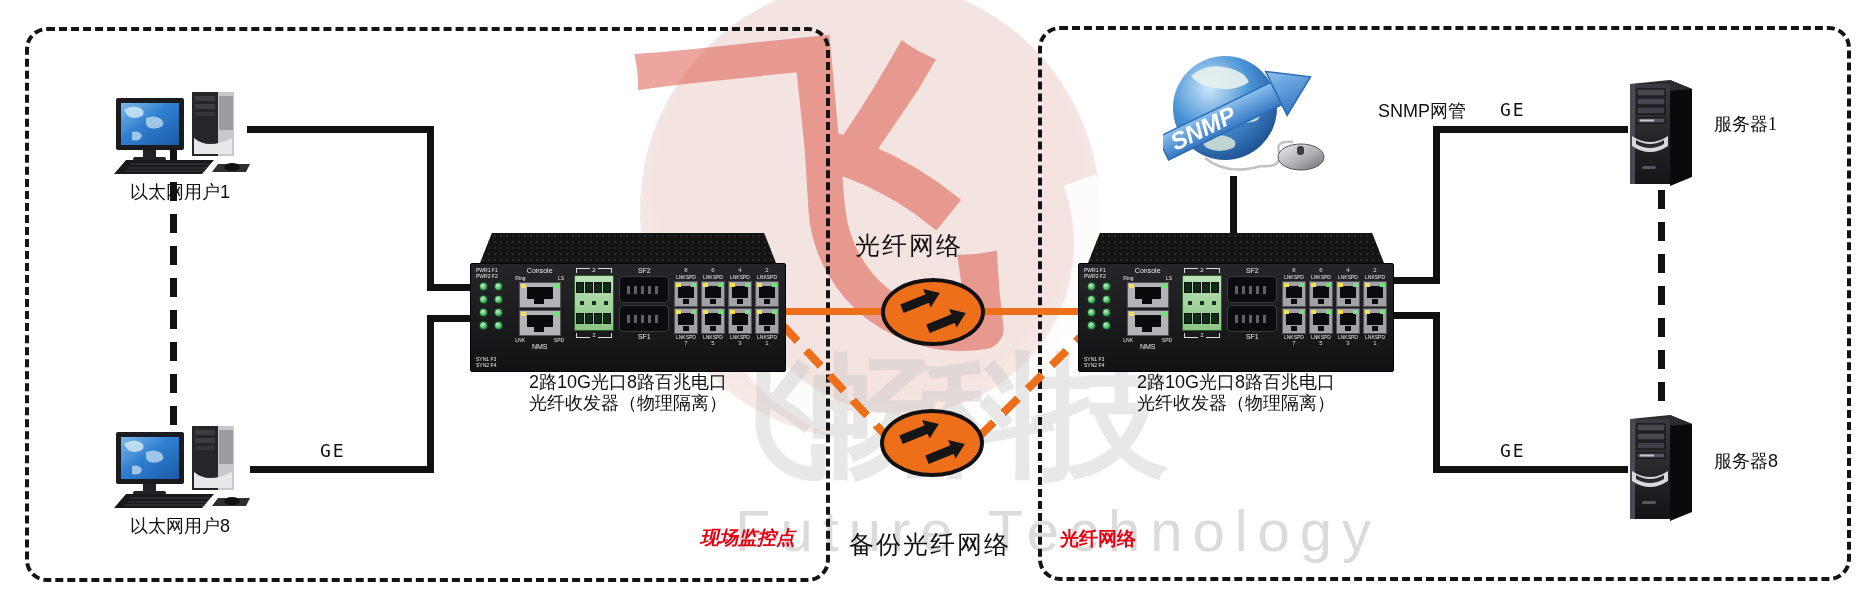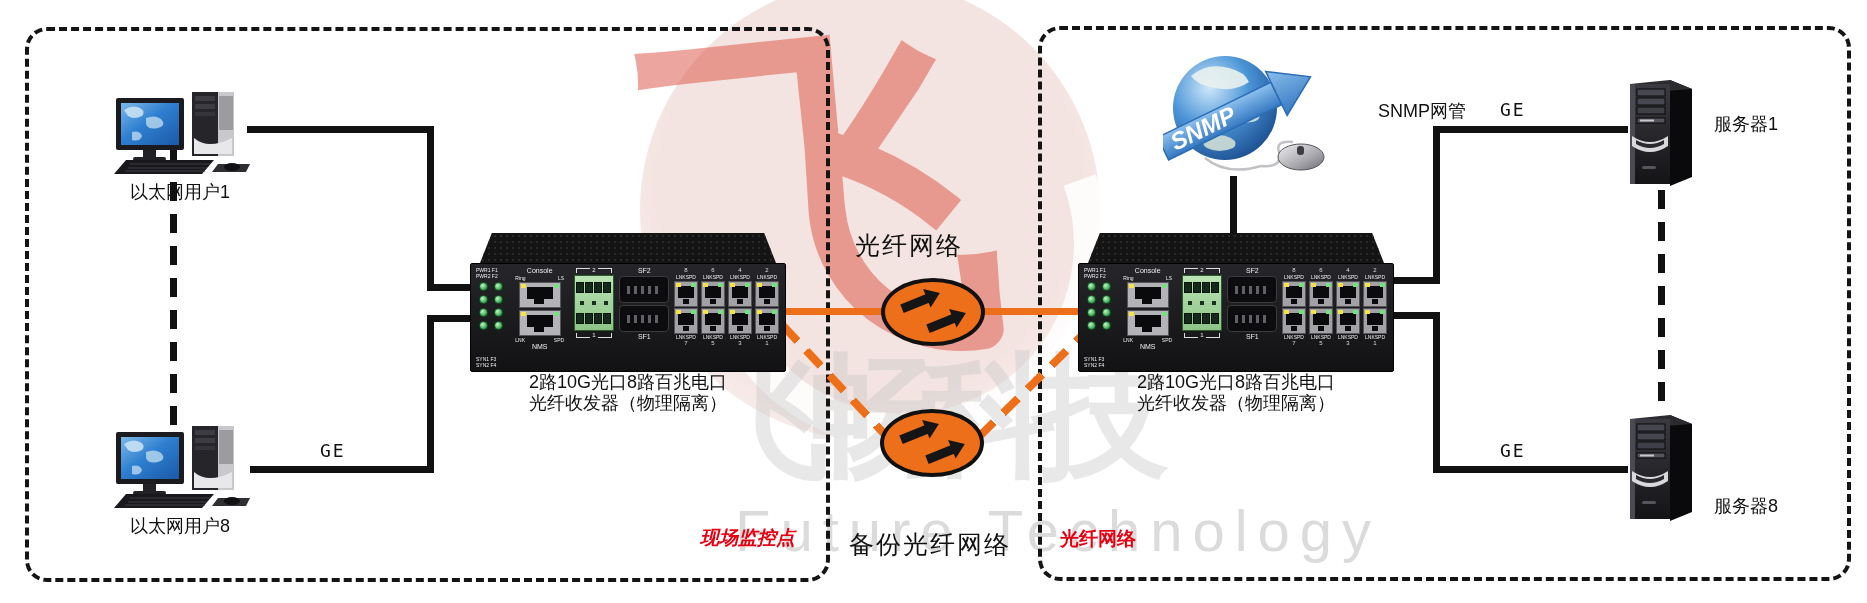--- a/index.html
+++ b/index.html
@@ -616,17 +616,17 @@
   <div class="lbl lbl-cloud" style="left:855px;top:229px;width:170px;">光纤网络</div>
   <div class="lbl lbl-cloud" style="left:849px;top:489px;width:170px;margin-top:39px;">备份光纤网络</div>
 
   <div class="lbl lbl-node" style="left:1378px;top:99px;">SNMP网管</div>
   <div class="dev-caption" style="left:1078px;top:372px;">
     <div>2路10G光口8路百兆电口</div>
     <div>光纤收发器（物理隔离）</div>
   </div>
   <div class="lbl lbl-ge" style="left:1500px;top:99px;">GE</div>
   <div class="lbl lbl-ge" style="left:1500px;top:440px;">GE</div>
-  <div class="lbl lbl-node" style="left:1714px;top:112px;">服务器1</div>
-  <div class="lbl lbl-node" style="left:1714px;top:449px;margin-top:45px;">服务器8</div>
+  <div class="lbl lbl-node" style="left:1714px;top:112px;font-family:Liberation Serif, serif;">服务器1</div>
+  <div class="lbl lbl-node" style="left:1714px;top:449px;">服务器8</div>
   <div class="lbl lbl-red" style="left:1060px;top:526px;">光纤网络</div>
 
 </div>
 
 </body></html>

